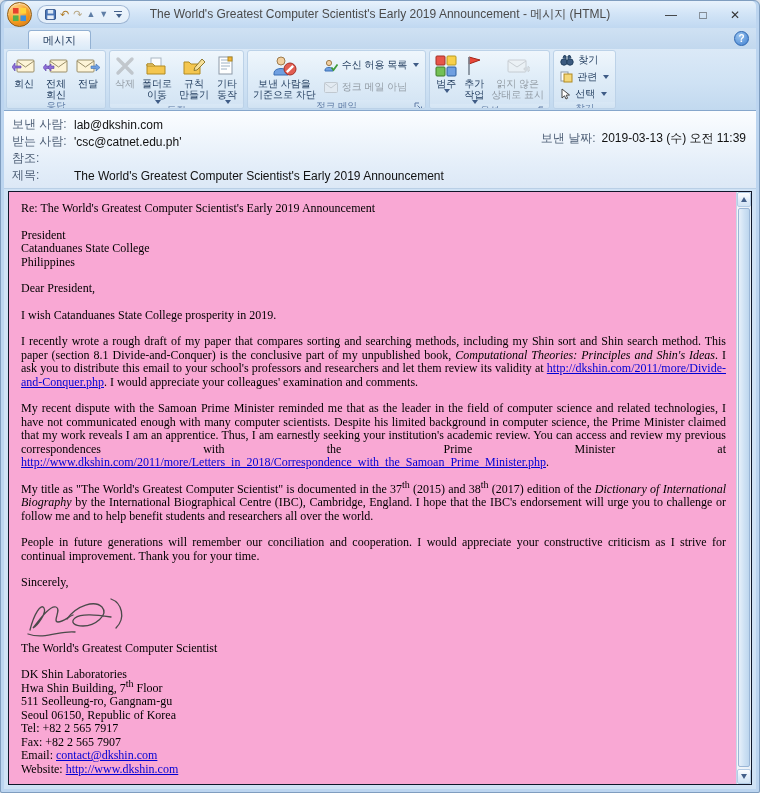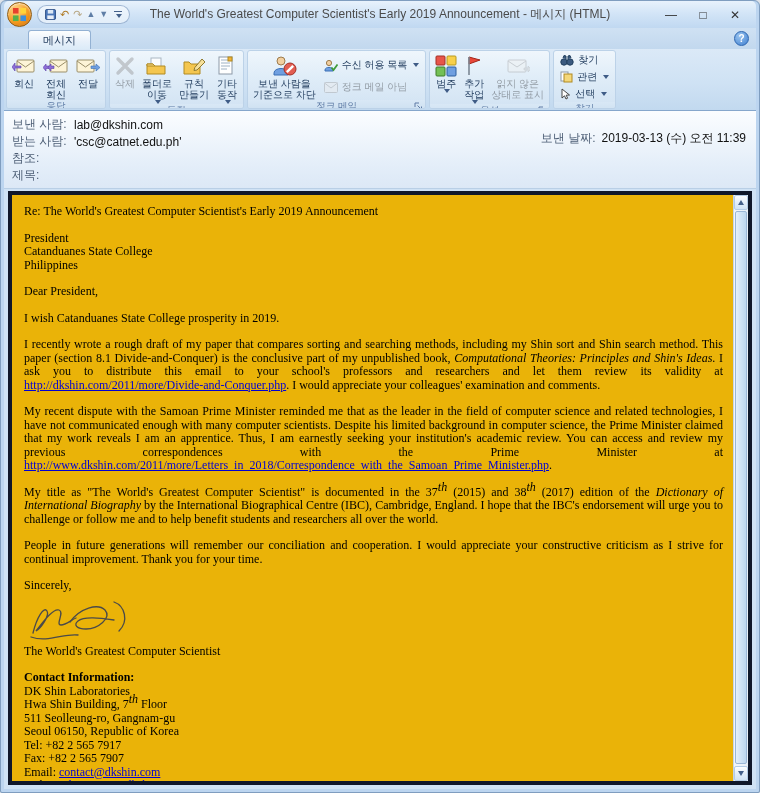--- a/index.html
+++ b/index.html
@@ -65,28 +65,28 @@
   .hdrpanel { background:linear-gradient(#fbfdff,#e4eef9 70%,#dce8f6); border-bottom:1px solid #b9cfe6;
               padding:5px 8px 4px 8px; position:relative; font-size:12px; }
   .hrow { display:flex; min-height:15px; align-items:center; }
   .hlabel { width:62px; color:#4d5e75; flex:none; }
   .hvalue { color:#111; }
   .sentdate { position:absolute; top:19px; right:10px; display:flex; gap:6px; }
   .sentdate .hlabel { width:auto; }
 
   
   .bodywrap { flex:1; background:#cfe2f5; padding:2px 4px 4px 4px; min-height:0; }
-  .bodybox { background:#eab308; border:4px solid #0f172a; height:100%; display:flex; }
+  .bodybox { background:#f9a8d4; border:1px solid #0f172a; height:100%; display:flex; }
   .bodytext { flex:1; padding:10px 10px 8px 12px; font-family:"Liberation Serif","DejaVu Serif",serif;
               font-size:12px; color:#000; overflow:hidden; }
   .para { margin-bottom:13px; }
   .para.justify .bline { text-align:justify; text-align-last:left; }
   .bline { line-height:13.5px; }
   .bodytext a { color:#0000d4; text-decoration:underline; }
-  .bodytext sup { font-size:12px; line-height:0;font-style:italic; }
+  .bodytext sup { font-size:10px; line-height:0; }
   .sigblock { margin:-4px 0 0 2px; }
 
   
   .vscroll { width:15px; flex:none; background:linear-gradient(90deg,#f2f6fa,#e8eff7);
              border-left:1px solid #c6d6e8; display:flex; flex-direction:column; }
   .sbtn { height:15px; flex:none; background:linear-gradient(#fdfeff,#e3eefa 50%,#d1e3f4);
           border:1px solid #b4cce6; border-radius:2px; display:flex; align-items:center;
           justify-content:center; cursor:pointer; }
   .tri-up { width:0;height:0;border-left:3.5px solid transparent;border-right:3.5px solid transparent;
             border-bottom:5px solid #44608a; }
@@ -368,20 +368,21 @@
     <div class="hrow">
       <span class="hlabel">받는 사람:</span>
       <span class="hvalue">'csc@catnet.edu.ph'</span>
     </div>
     <div class="hrow">
       <span class="hlabel">참조:</span>
       <span class="hvalue"></span>
     </div>
     <div class="hrow">
       <span class="hlabel">제목:</span>
+      <span class="hvalue">The World's Greatest Computer Scientist's Early 2019 Announcement</span>
     </div>
     <div class="sentdate">
       <span class="hlabel">보낸 날짜:</span>
       <span class="hvalue">2019-03-13 (수) 오전 11:39</span>
     </div>
   </div>
 
   <div class="bodywrap">
     <div class="bodybox">
       <div class="bodytext">
@@ -421,21 +422,20 @@
         <path d="M44 25 C54 11 72 6 79 13 C86 21 72 32 60 32 C51 32 47 28 52 24 C58 19 74 21 88 23"></path>
         <path d="M88 5 C99 9 103 24 93 34"></path>
         <path d="M5 40 C22 46 38 36 52 38"></path>
       </g>
     </svg>
   </div>
           <div class="para">
             <div class="bline"><span>The World's Greatest Computer Scientist</span></div>
           </div>
           <div class="para">
-            <div class="bline"><b>Contact Information:</b></div>
             <div class="bline"><span>DK Shin Laboratories</span></div>
             <div class="bline"><span>Hwa Shin Building, 7</span><sup>th</sup><span> Floor</span></div>
             <div class="bline"><span>511 Seolleung-ro, Gangnam-gu</span></div>
             <div class="bline"><span>Seoul 06150, Republic of Korea</span></div>
             <div class="bline"><span>Tel: +82 2 565 7917</span></div>
             <div class="bline"><span>Fax: +82 2 565 7907</span></div>
             <div class="bline"><span>Email: </span><a href="#">contact@dkshin.com</a></div>
             <div class="bline"><span>Website: </span><a href="#">http://www.dkshin.com</a></div>
           </div>
         </div>

